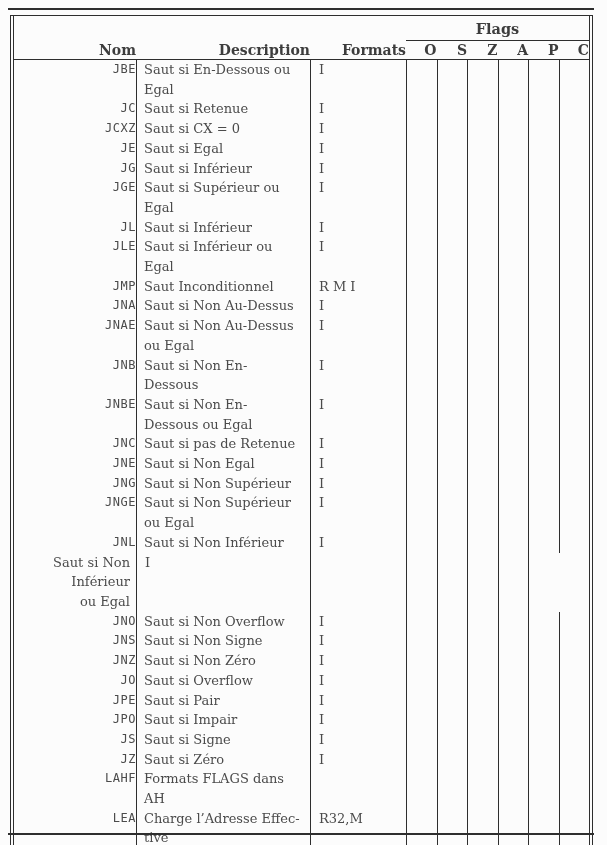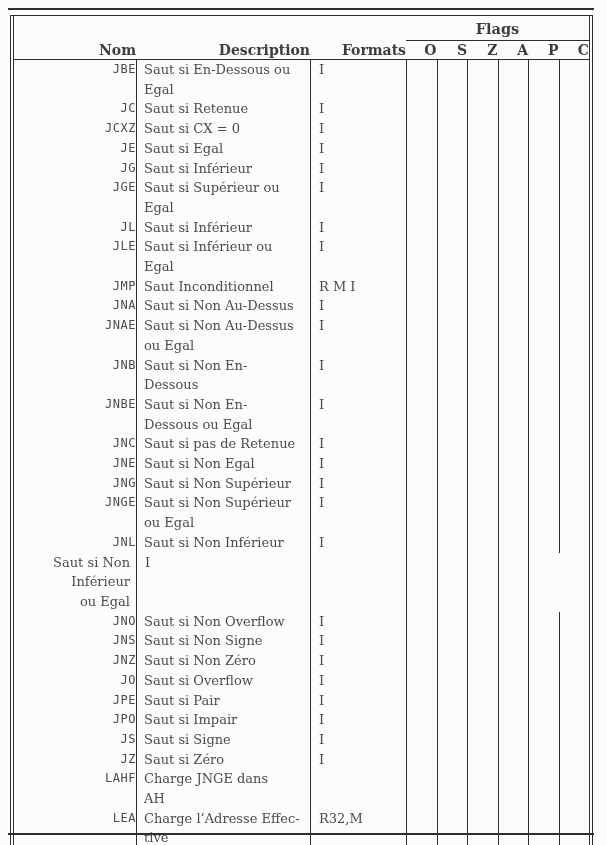--- a/index.html
+++ b/index.html
@@ -444,21 +444,21 @@
     <div class="cell flag-cell"></div>
     <div class="cell flag-cell"></div>
     <div class="cell flag-cell"></div>
     <div class="cell flag-cell"></div>
     <div class="cell flag-cell"></div>
     <div class="cell flag-cell"></div>
   </div>
 
   <div class="trow">
     <div class="cell nom">LAHF</div>
-    <div class="cell desc">Charge JNGE dans
+    <div class="cell desc">Formats FLAGS dans
 AH</div>
     <div class="cell fmt"></div>
     <div class="cell flag-cell"></div>
     <div class="cell flag-cell"></div>
     <div class="cell flag-cell"></div>
     <div class="cell flag-cell"></div>
     <div class="cell flag-cell"></div>
     <div class="cell flag-cell"></div>
   </div>
 

